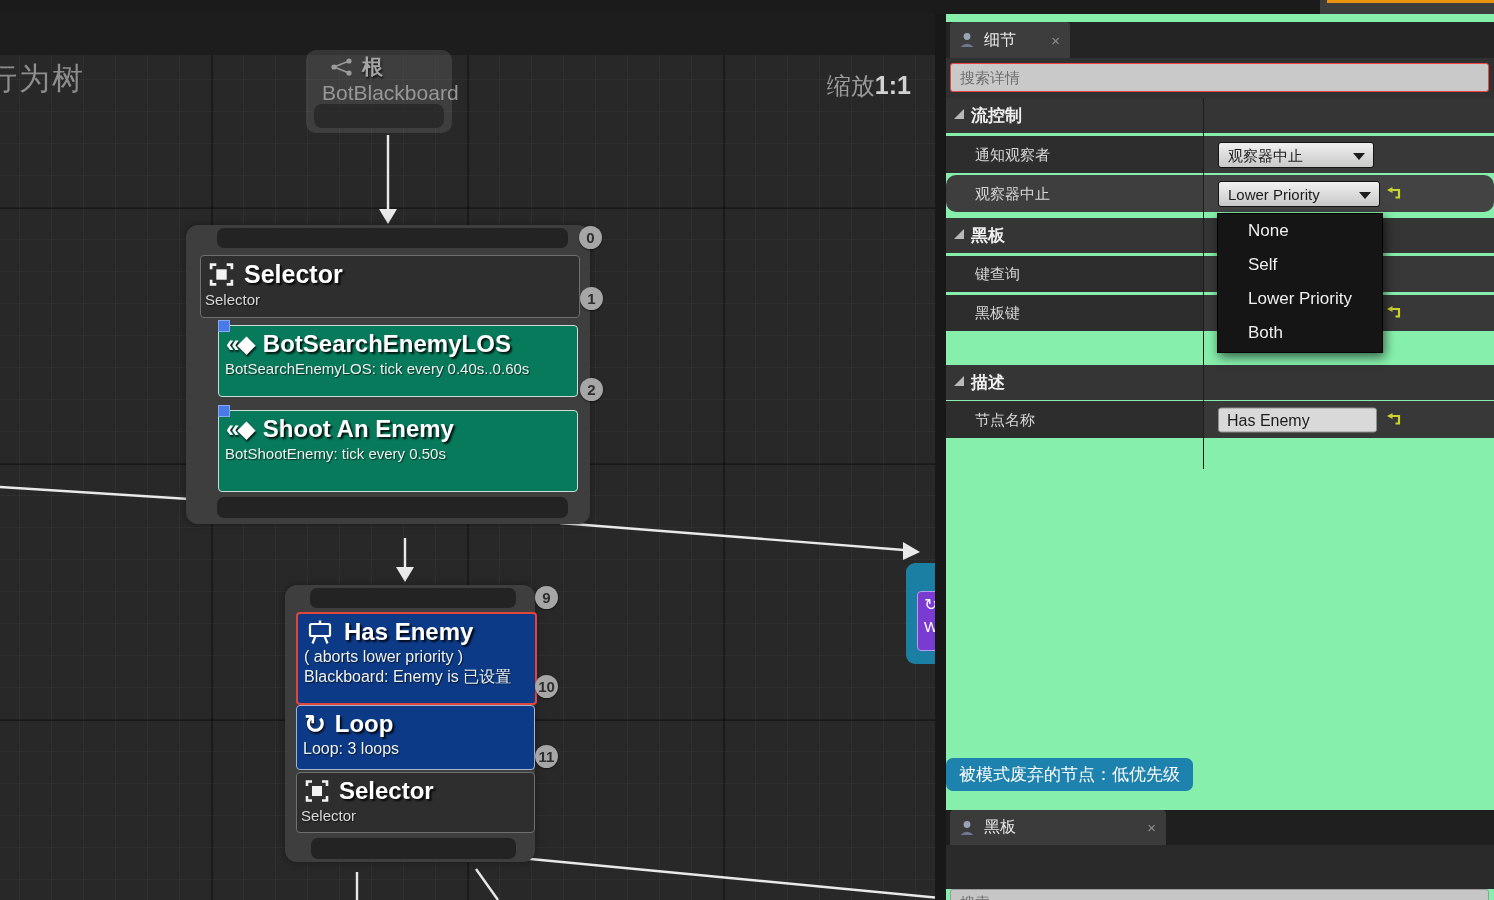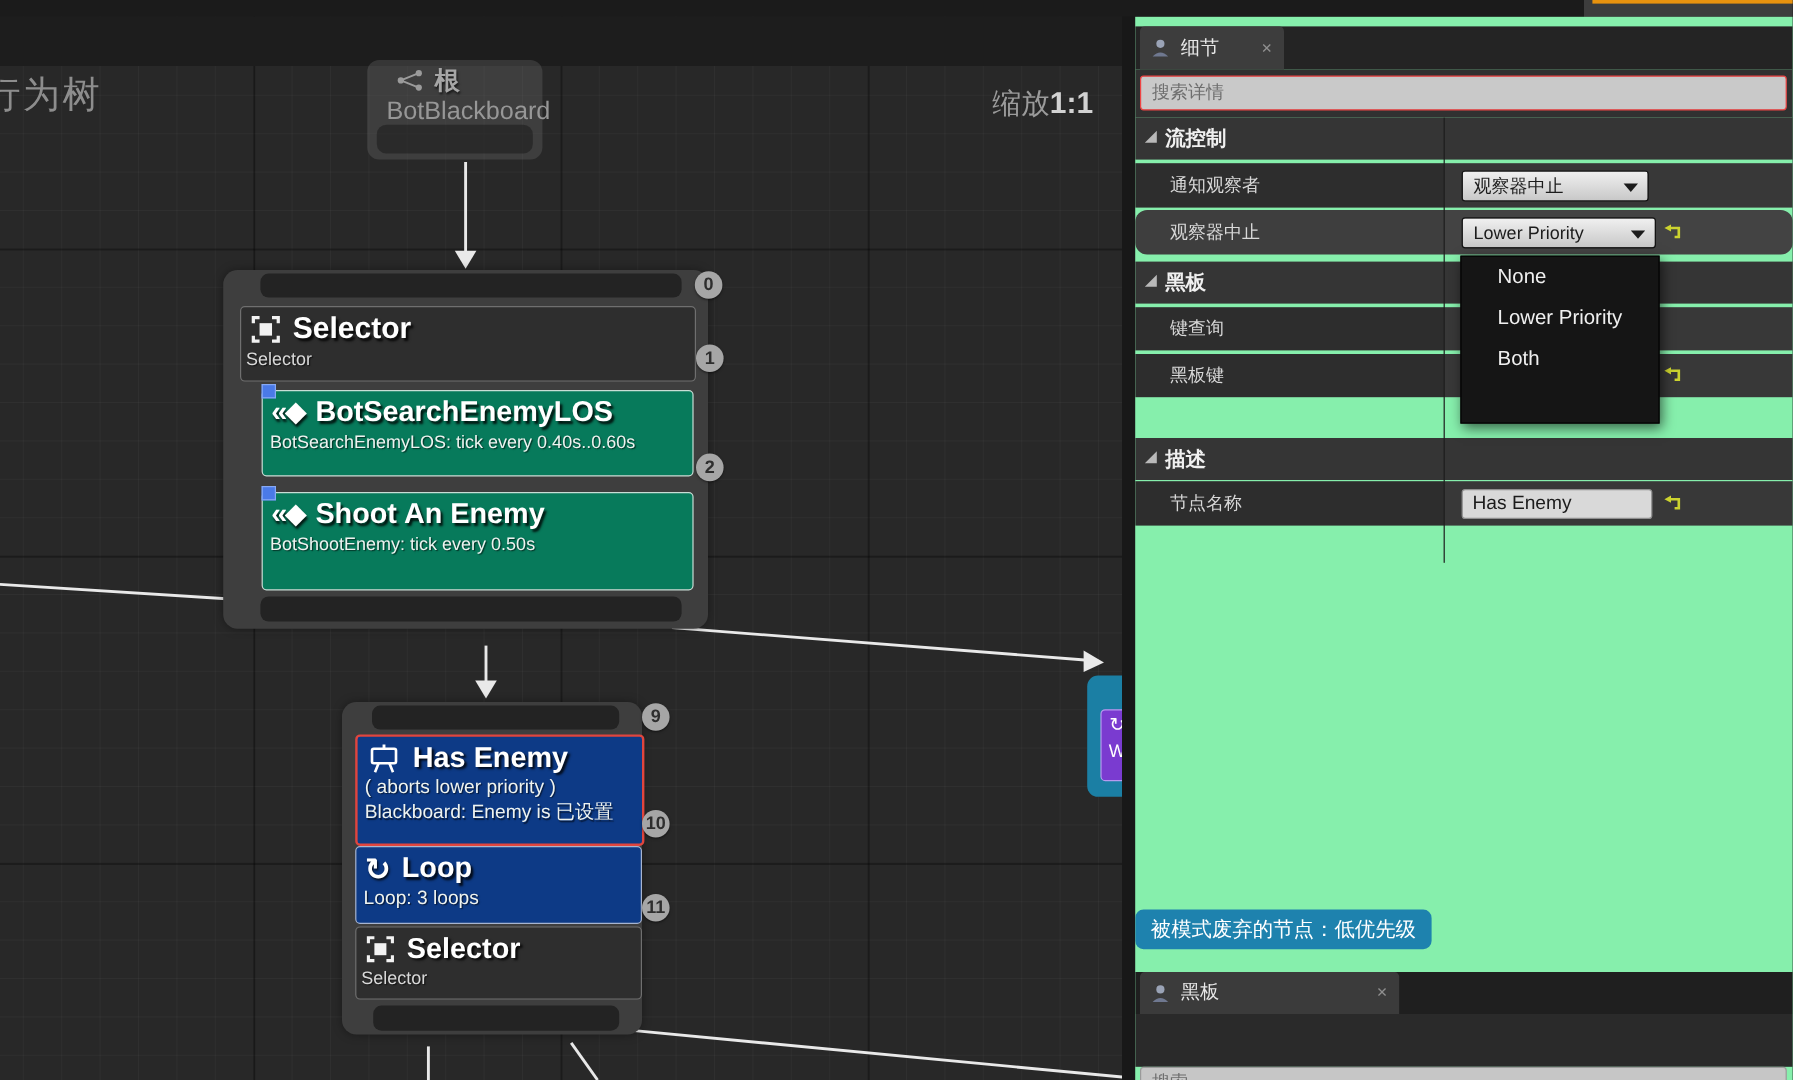--- a/index.html
+++ b/index.html
@@ -324,20 +324,21 @@
       <svg class="reset" viewBox="0 0 16 15">
         <path d="M6 3.5 H13 V11 H9.5" stroke="#ccd32f" stroke-width="2.2" fill="none"></path>
         <polygon points="6.5,0.5 1,3.5 6.5,6.5" fill="#ccd32f"></polygon>
       </svg>
     </div>
 
     <div class="coldiv"></div>
 
     <div class="popup">
       <div class="opt">None</div>
+      <div class="opt">Self</div>
       <div class="opt">Lower Priority</div>
       <div class="opt">Both</div>
     </div>
 
     <div class="tooltip">被模式废弃的节点：低优先级</div>
 
     <div class="bbtabrow">
       <div class="tab" style="left:4px;width:216px;height:35px;background:#3b3b3b;">
         <svg width="18" height="18" viewBox="0 0 18 18">
           <circle cx="9" cy="5.5" r="3.4" fill="#9aa3b6"></circle>

